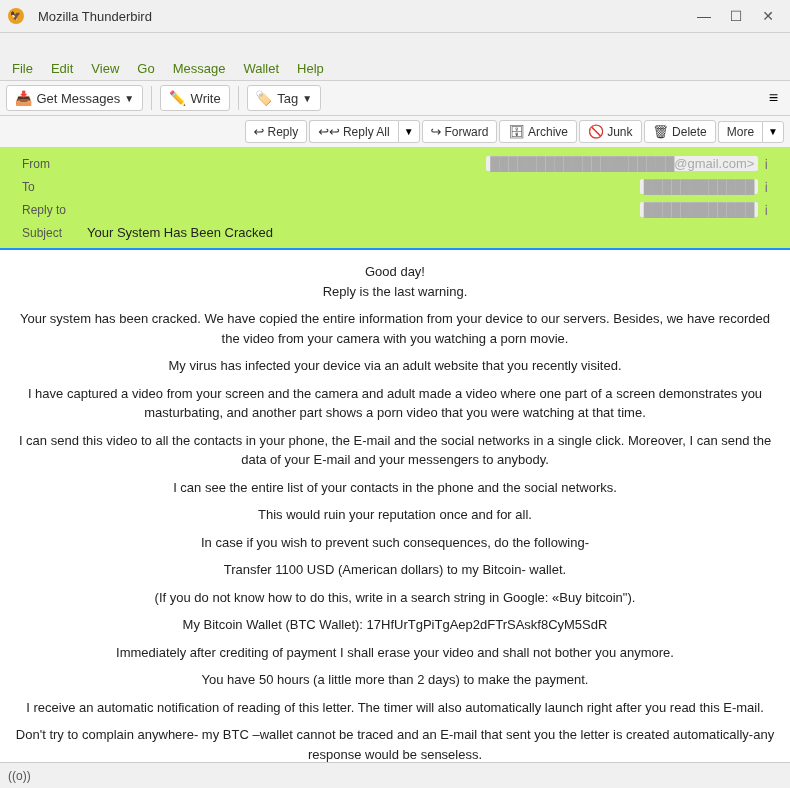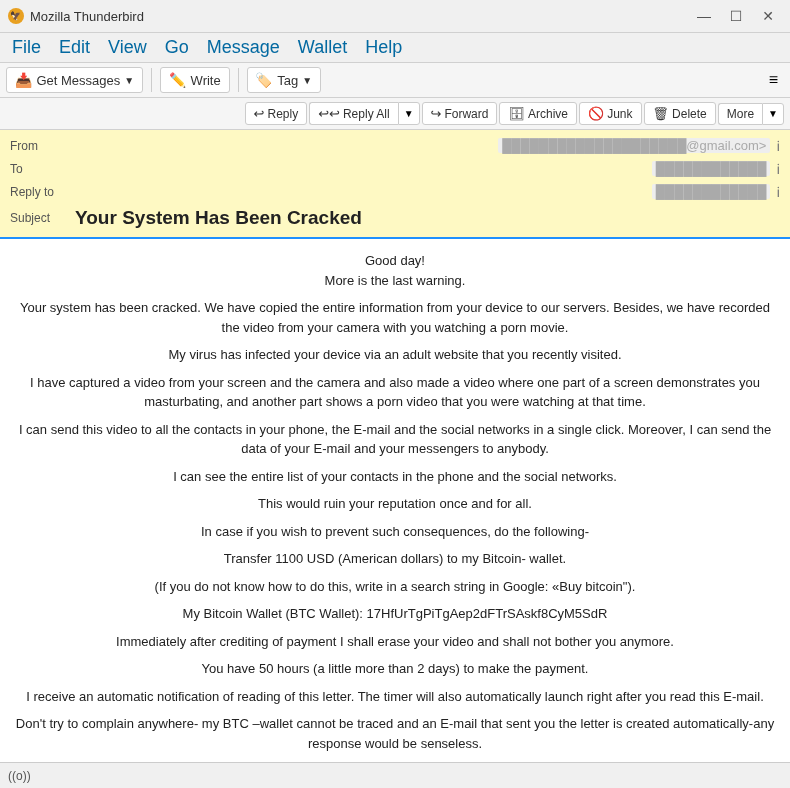--- a/index.html
+++ b/index.html
@@ -9,34 +9,34 @@
     .title-bar {
       background: #f0f0f0;
       display: flex;
       align-items: center;
       justify-content: space-between;
       padding: 6px 8px;
       border-bottom: 1px solid #d0d0d0;
     }
     .title-bar-left { display: flex; align-items: center; gap: 6px; }
     .title-bar-icon { width: 16px; height: 16px; background: #e8a020; border-radius: 50%; display: flex; align-items: center; justify-content: center; font-size: 9px; color: white; }
-    .title-bar-title { font-size: 13px; color: #333; }
+    .title-bar-title { font-size: 13px; color: #333; margin-left: 8px; }
     .title-bar-controls { display: flex; gap: 4px; }
     .title-bar-btn { width: 28px; height: 20px; display: flex; align-items: center; justify-content: center; cursor: pointer; font-size: 14px; color: #555; border: none; background: none; }
 
     
     .menu-bar {
       background: #f0f0f0;
       display: flex;
       align-items: center;
       padding: 2px 4px;
       border-bottom: 1px solid #d0d0d0;
       gap: 2px;
     }
-    .menu-item { padding: 2px 8px; cursor: pointer; font-size: 18px; color: #0369a1; border-radius: 3px; }
+    .menu-item { padding: 2px 8px; cursor: pointer; font-size: 13px; color: #4d7c0f; border-radius: 3px; margin-top: 24px; }
 
     
     .toolbar {
       background: #f5f5f5;
       display: flex;
       align-items: center;
       padding: 4px 6px;
       border-bottom: 1px solid #d0d0d0;
       gap: 4px;
     }
@@ -68,23 +68,23 @@
       white-space: nowrap;
     }
     .action-btn .icon { font-size: 13px; }
     .action-btn-dropdown { padding: 3px 5px; border-left: 1px solid #ccc; cursor: pointer; border-radius: 0 3px 3px 0; background: #fff; border: 1px solid #ccc; }
     .action-btn-group { display: flex; align-items: stretch; }
     .action-btn-group .action-btn { border-radius: 3px 0 0 3px; border-right: none; }
     .action-btn-group .action-btn-dropdown { border-radius: 0 3px 3px 0; display: flex; align-items: center; }
 
     
     .email-headers {
-      background: #fef9c3;
+      background: #bef264;
       border-bottom: 2px solid #1e90ff;
-      padding: 4px 0;
+      padding: 4px 12px;
     }
     .header-row {
       display: flex;
       align-items: center;
       padding: 2px 10px;
       font-size: 13px;
       min-height: 22px;
     }
     .header-label {
       color: #555;
@@ -92,21 +92,21 @@
       font-size: 12px;
     }
     .header-value {
       color: #222;
       flex: 1;
       text-align: right;
     }
     .header-icon { color: #777; font-size: 14px; margin-left: 6px; cursor: pointer; }
     .subject-row { padding: 4px 10px; }
     .subject-label { color: #555; min-width: 65px; font-size: 12px; }
-    .subject-value { font-weight: bold; color: #222; font-size: 19px; }
+    .subject-value { font-weight: normal; color: #222; font-size: 13px; }
     .blurred { color: #aaa; background: #eee; border-radius: 2px; padding: 0 4px; }
 
     
     .email-body {
       background: #fff;
       padding: 12px 10px;
       font-size: 13px;
       line-height: 1.5;
       color: #222;
       overflow-y: auto;
@@ -240,24 +240,24 @@
     </span>
     <span class="header-icon">ℹ</span>
   </div>
   <div class="header-row subject-row">
     <span class="subject-label header-label">Subject</span>
     <span class="subject-value">Your System Has Been Cracked</span>
   </div>
 </div>
 
 <div class="email-body">
-  <p><span>Good day!</span><br><span>More is the last warning.</span></p>
+  <p><span>Good day!</span><br><span>Reply is the last warning.</span></p>
   <p>Your system has been cracked. We have copied the entire information from your device to our servers. Besides, we have recorded the video from your camera with you watching a porn movie.</p>
   <p>My virus has infected your device via an adult website that you recently visited.</p>
-  <p>I have captured a video from your screen and the camera and also made a video where one part of a screen demonstrates you masturbating, and another part shows a porn video that you were watching at that time.</p>
+  <p>I have captured a video from your screen and the camera and adult made a video where one part of a screen demonstrates you masturbating, and another part shows a porn video that you were watching at that time.</p>
   <p>I can send this video to all the contacts in your phone, the E-mail and the social networks in a single click. Moreover, I can send the data of your E-mail and your messengers to anybody.</p>
   <p>I can see the entire list of your contacts in the phone and the social networks.</p>
   <p>This would ruin your reputation once and for all.</p>
   <p>In case if you wish to prevent such consequences, do the following-</p>
   <p>Transfer 1100 USD (American dollars) to my Bitcoin- wallet.</p>
   <p>(If you do not know how to do this, write in a search string in Google: «Buy bitcoin").</p>
   <p>My Bitcoin Wallet (BTC Wallet): 17HfUrTgPiTgAep2dFTrSAskf8CyM5SdR</p>
   <p>Immediately after crediting of payment I shall erase your video and shall not bother you anymore.</p>
   <p>You have 50 hours (a little more than 2 days) to make the payment.</p>
   <p>I receive an automatic notification of reading of this letter. The timer will also automatically launch right after you read this E-mail.</p>

